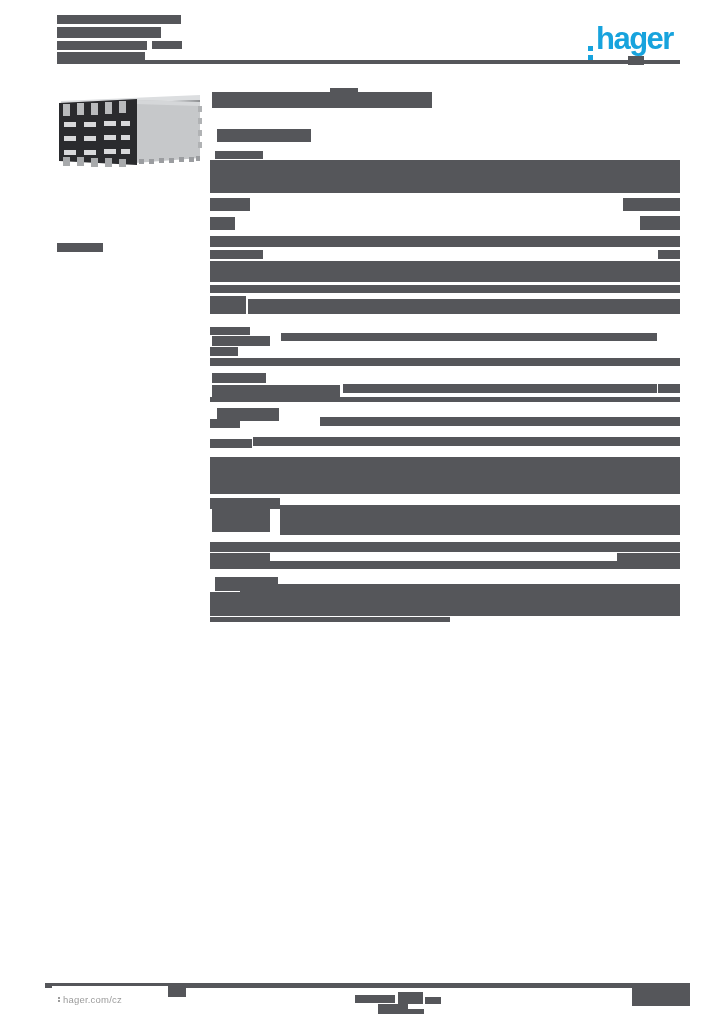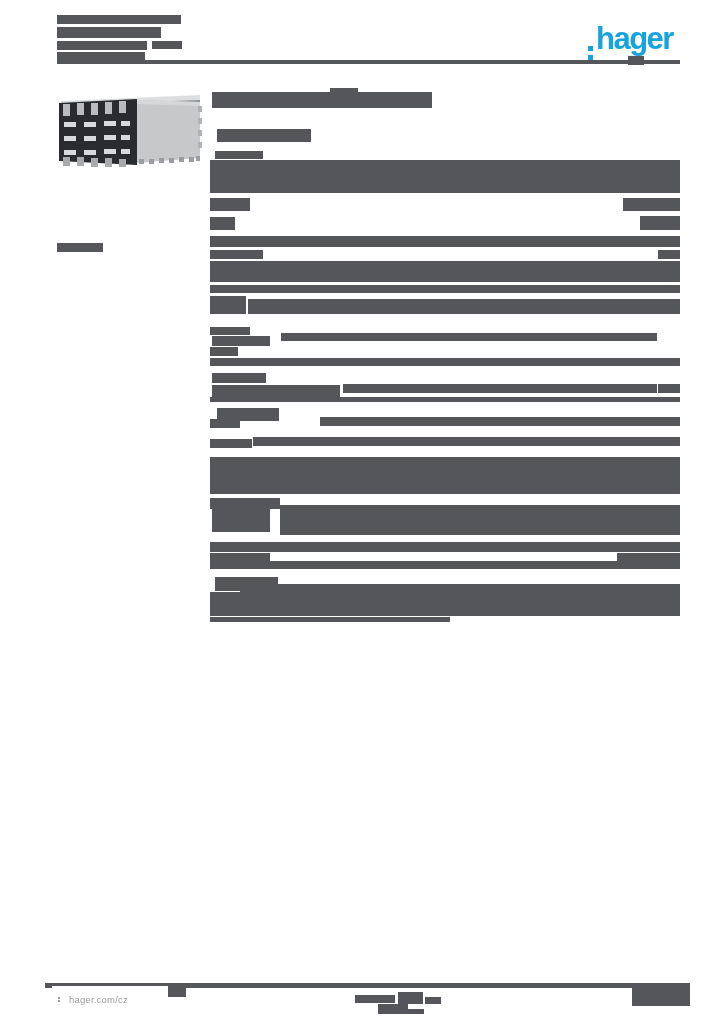--- a/index.html
+++ b/index.html
@@ -24,21 +24,21 @@
     font-weight:bold;font-size:31px;line-height:30px;letter-spacing:-1.5px;
   }
   .photo{position:absolute;left:57px;top:90px;width:145px;height:77px;}
   .footer-bar{position:absolute;}
   .footer-box{
     position:absolute;left:52px;top:986px;width:116px;height:26px;
     display:flex;align-items:center;z-index:2;
   }
   .footer-box a{
     font-size:9.5px;text-decoration:none;letter-spacing:0.2px;
-    padding-left:6px;display:flex;align-items:center;gap:8px;
+    padding-left:6px;display:flex;align-items:center;gap:2px;
   }
   .footer-box .mini-colon{display:inline-flex;flex-direction:column;gap:1px;margin-right:1px;}
   .footer-box .mini-colon i{width:2px;height:2px;display:block;}
   .footer-right-block{position:absolute;}
 </style>
 </head>
 <body>
 
 <div class="page" style="background: rgb(255, 255, 255);">
 

